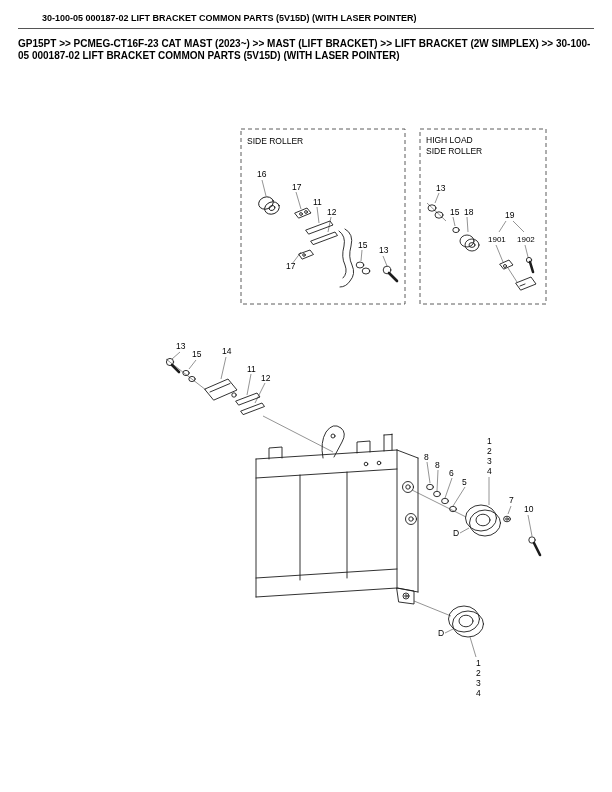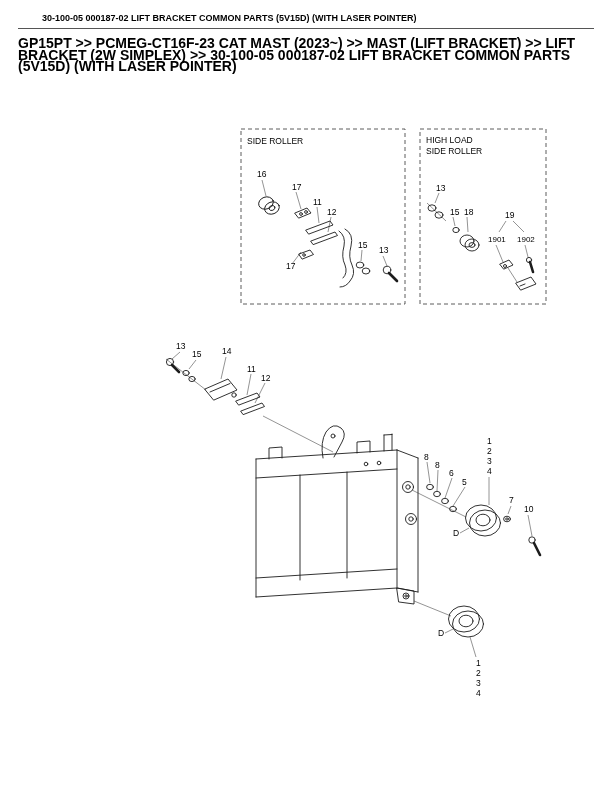--- a/index.html
+++ b/index.html
@@ -10,21 +10,21 @@
   .doc-header {
     position:absolute; top:13px; left:18px; right:18px;
     font-size:9px; font-weight:bold; color:#000; white-space:nowrap; overflow:hidden;margin-left:24px;
   }
   .rule {
     position:absolute; top:28px; left:18px; right:18px; height:0;
     border:none; border-top:1px solid #555; margin:0;
   }
   .breadcrumb {
     position:absolute; top:38px; left:18px; width:578px;
-    font-size:14px; font-weight:bold; color:#000; line-height:11.5px;
+    font-size:10px; font-weight:bold; color:#000; line-height:11.5px;
   }
   svg.diagram { position:absolute; left:0; top:0; }
   svg .ln   { fill:none; stroke:#1c1c1c; stroke-width:0.9; stroke-linejoin:round; stroke-linecap:round; }
   svg .thin { fill:none; stroke:#3a3a3a; stroke-width:0.55; }
   svg .thick{ fill:none; stroke:#1c1c1c; stroke-width:2.6; stroke-linecap:round; }
   svg .dash { fill:none; stroke:#4a4a4a; stroke-width:0.9; stroke-dasharray:4 3; }
   svg text  { font-family:"Liberation Sans", sans-serif; font-size:8.5px; fill:#000; }
   svg text.small { font-size:8px; }
 </style>
 </head>

